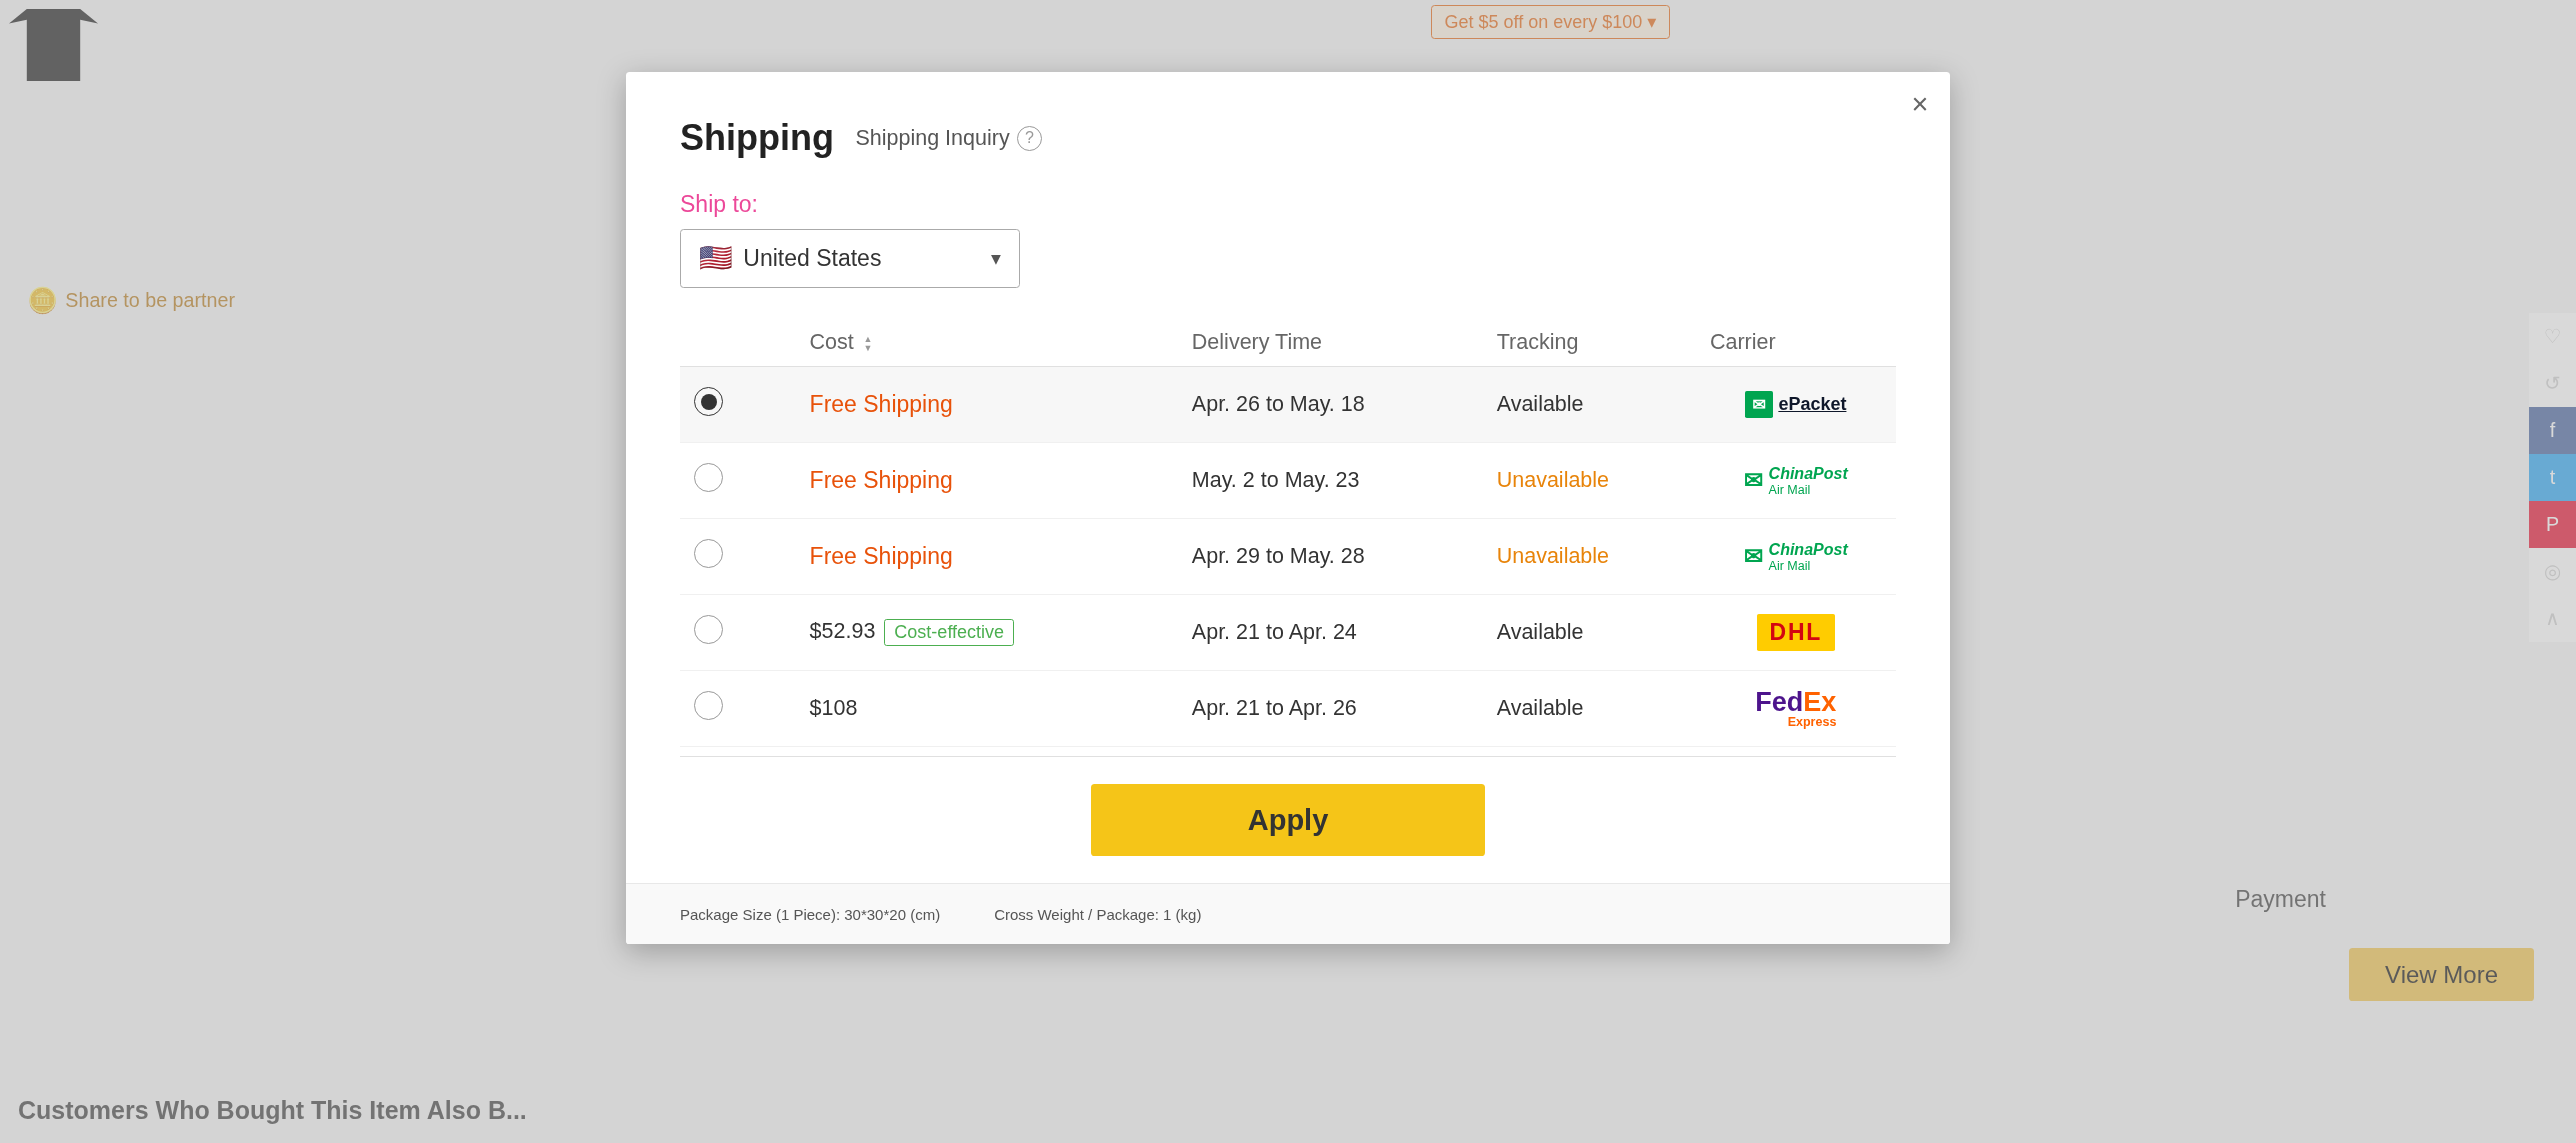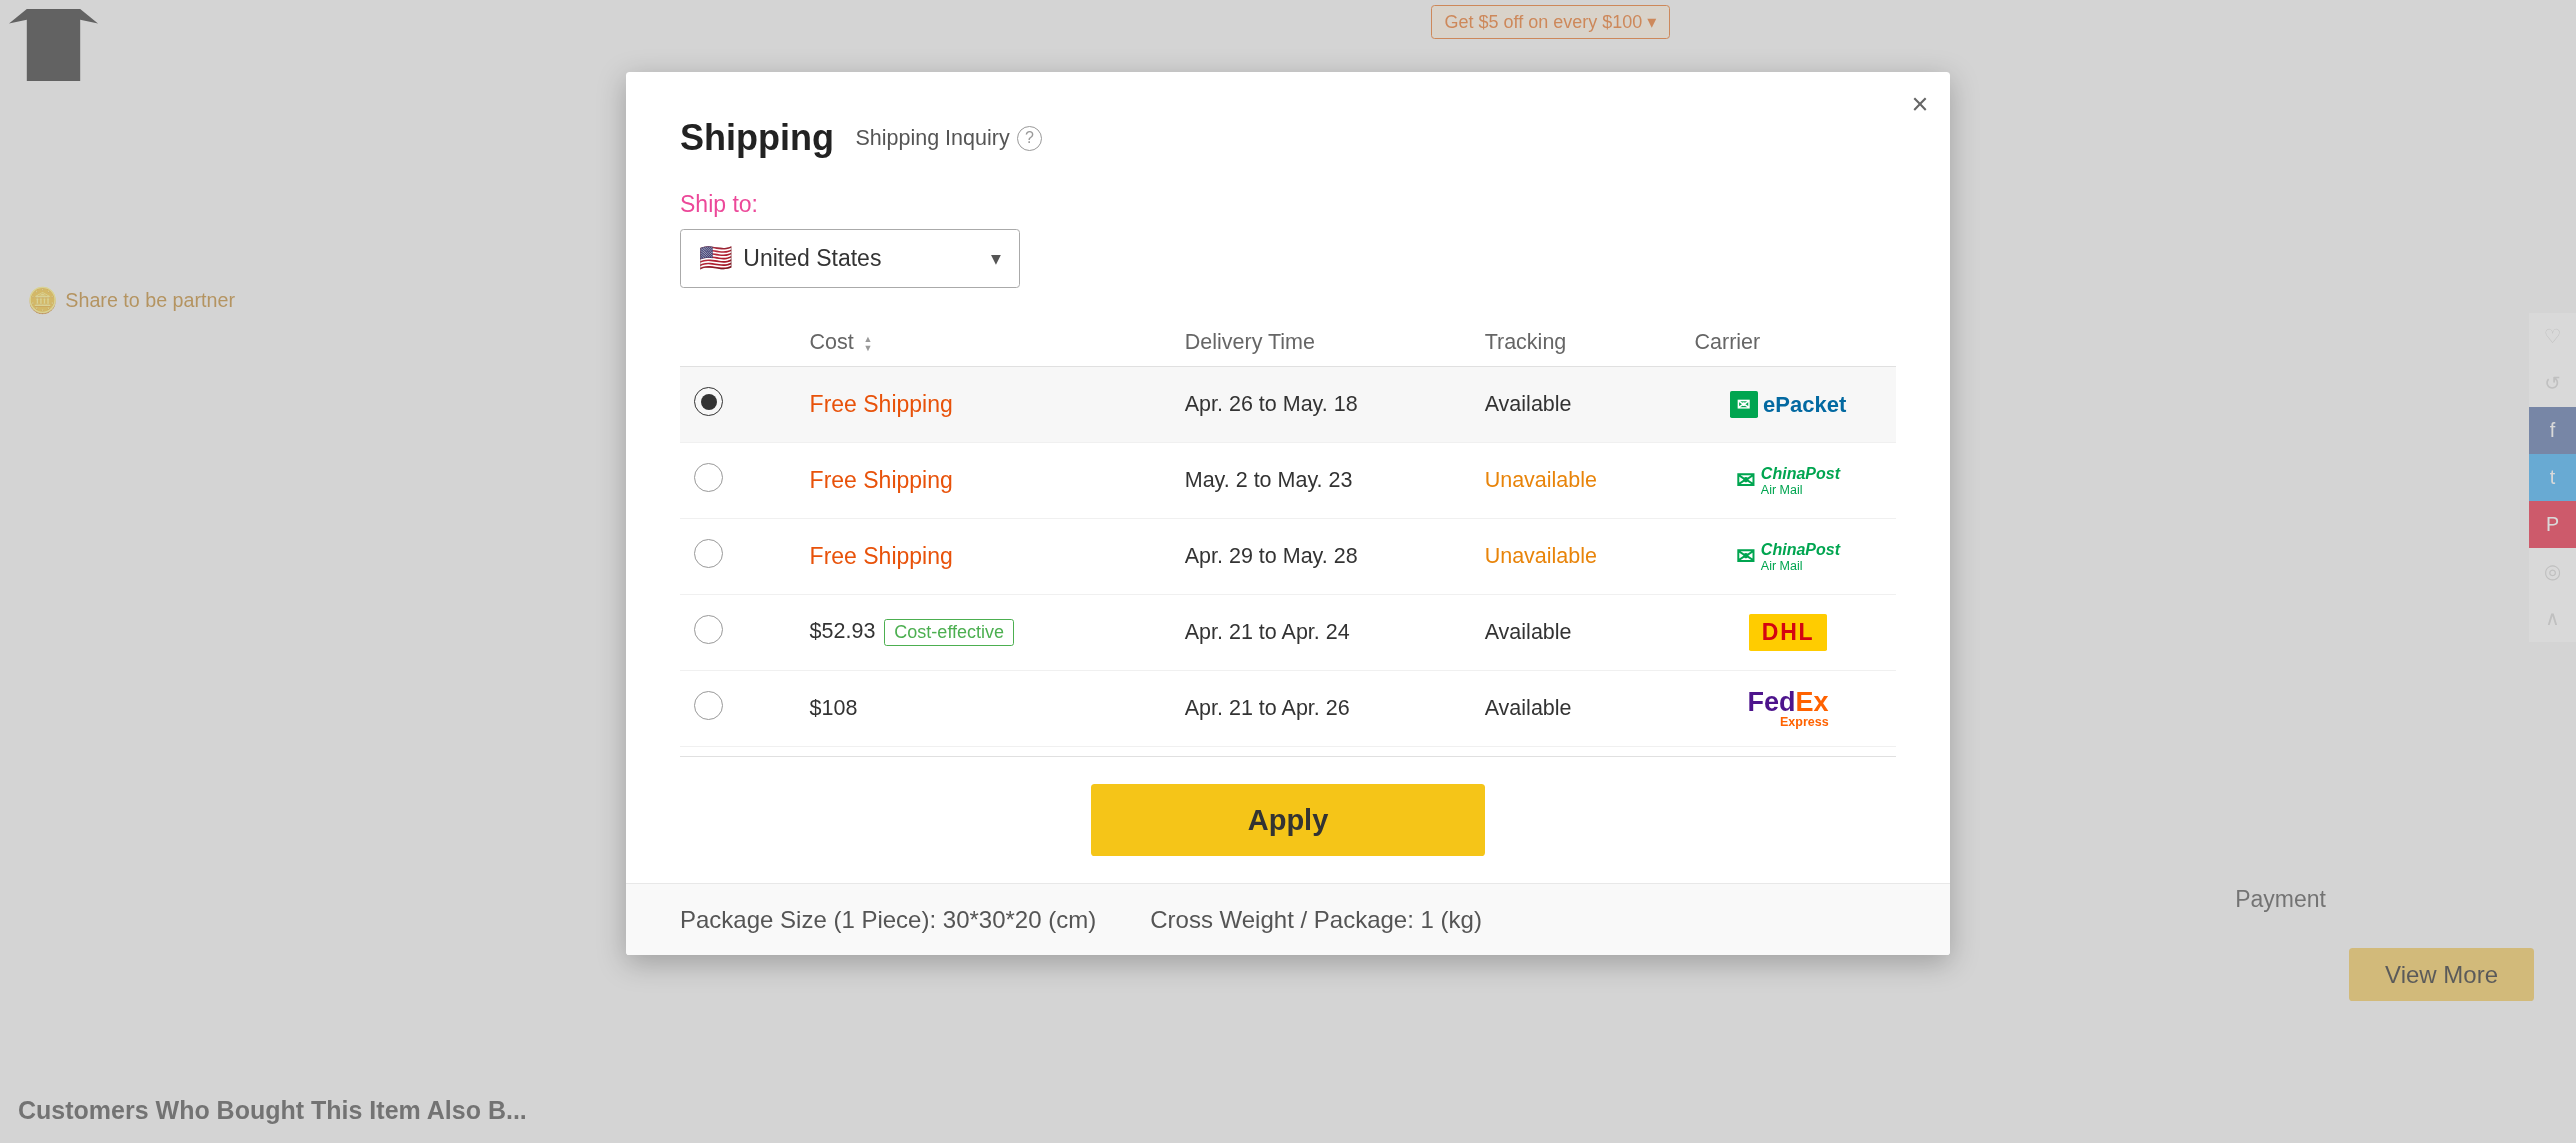--- a/index.html
+++ b/index.html
@@ -304,23 +304,24 @@
       font-weight: bold;
     }
     .epacket-mark {
       background: #00a550;
       color: white;
       padding: 3.6px 7.2px;
       font-size: 16px;
       border-radius: 1.8px;
     }
     .epacket-text {
-      color: #0369a1;
-      font-size: 22px;
-      font-weight: bold;
+      color: #0f172a;
+      font-size: 18px;
+      font-weight: bold;
+      text-decoration: underline;
     }
 
     
     .chinapost-logo {
       display: flex;
       align-items: center;
       gap: 5.4px;
     }
     .chinapost-mark {
       color: #00a550;
@@ -377,21 +378,21 @@
 
     
     .modal-footer {
       background: #f9f9f9;
       margin: 0 -54px -36px;
       padding: 21.5px 54px;
       border-top: 0.9px solid #e8e8e8;
       border-radius: 0 0 3.6px 3.6px;
       display: flex;
       gap: 54px;
-      font-size: 24px;
+      font-size: 15px;
       color: #555;
     }
   </style>
 </head>
 <body>
 
 <div class="bg-content">
   <div class="bg-tshirt"></div>
   <div class="bg-promo-bar">Get  $5  off on every  $100  ▾</div>
   <div class="bg-share">

